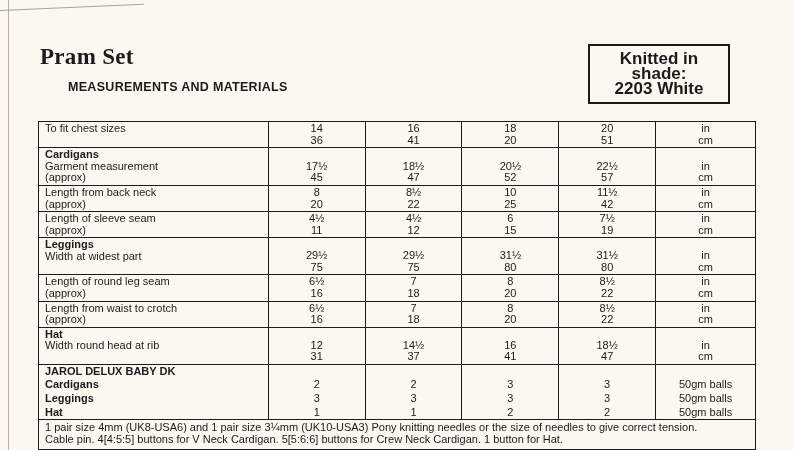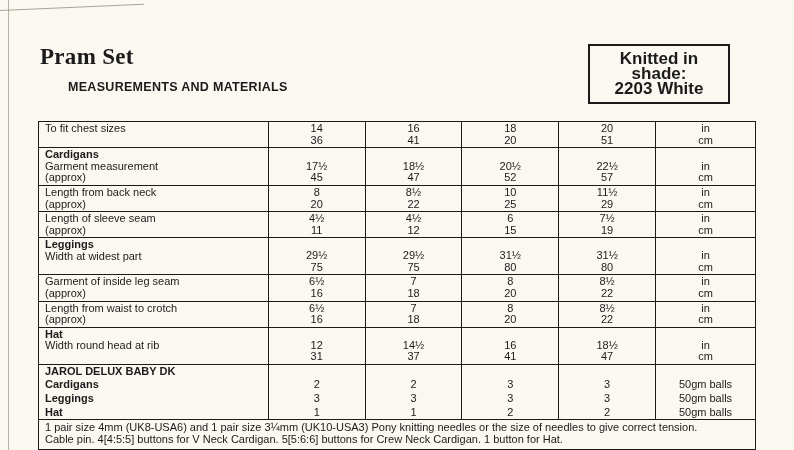--- a/index.html
+++ b/index.html
@@ -149,21 +149,21 @@
         <td class="val">
             <div class="line">8½</div>
             <div class="line">22</div>
           </td>
         <td class="val">
             <div class="line">10</div>
             <div class="line">25</div>
           </td>
         <td class="val">
             <div class="line">11½</div>
-            <div class="line">29</div>
+            <div class="line">42</div>
           </td>
         <td class="unit">
             <div class="line">in</div>
             <div class="line">cm</div>
           </td>
       </tr>
     </tbody>
 
     <tbody>
       <tr class="lines2">
@@ -219,21 +219,21 @@
         <td class="unit">
             <div class="line">in</div>
             <div class="line">cm</div>
           </td>
       </tr>
     </tbody>
 
     <tbody>
       <tr class="lines2">
         <td>
-          <div class="line">Garment of inside leg seam</div>
+          <div class="line">Length of round leg seam</div>
           <div class="line">(approx)</div>
         </td>
         <td class="val">
             <div class="line">6½</div>
             <div class="line">16</div>
           </td>
         <td class="val">
             <div class="line">7</div>
             <div class="line">18</div>
           </td>

